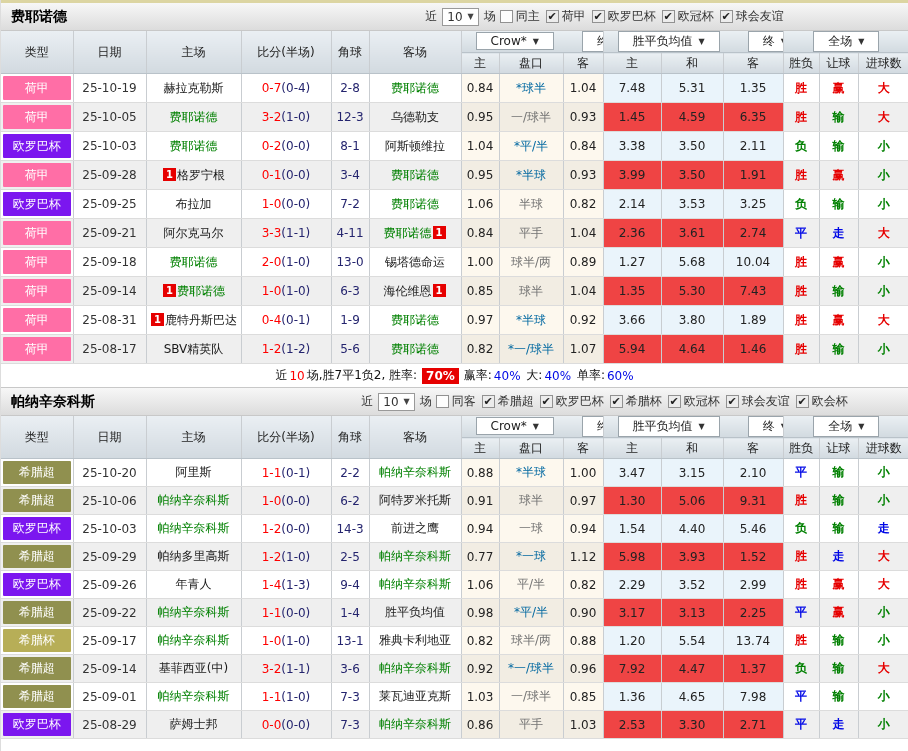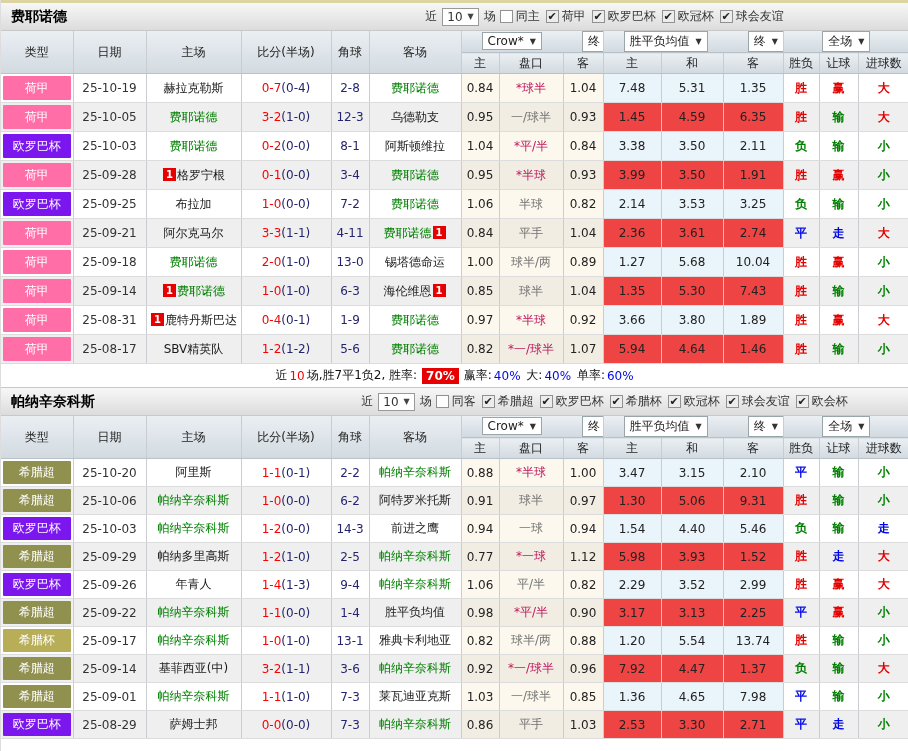--- a/index.html
+++ b/index.html
@@ -25,41 +25,41 @@
   .mini-select .arrow { font-size:8px; color:#444; }
   .cb { width:13px; height:13px; border:1px solid #919191; background:#ececec; display:inline-flex; align-items:center; justify-content:center; font-size:11px; color:#222; margin:0 1px 0 4px; cursor:pointer; }
   .cb.empty { background:#fdfdfd; }
   .cb.first { margin-left:2px; }
 
   
   table { border-collapse:collapse; table-layout:fixed; width:908px; }
   th, td { border-right:1px solid #c9cdd1; border-bottom:1px solid #dcdcdc; text-align:center; overflow:hidden; white-space:nowrap; font-weight:normal; }
   th:last-child, td:last-child { border-right:none; }
   thead th { background:linear-gradient(#eaeff3,#d2dae0); border-bottom:1px solid #b9c2c9; color:#222; height:21px; font-size:12px; }
-  thead .sel-btn { display:inline-flex; align-items:center; gap:6px; background:#fff; border:1px solid #9aa4ab; padding:1px 5px; margin:0 20px; cursor:pointer; font-size:12px; }
+  thead .sel-btn { display:inline-flex; align-items:center; gap:6px; background:#fff; border:1px solid #9aa4ab; padding:1px 14px; margin:0 14px; cursor:pointer; font-size:12px; }
   thead .sel-btn .arrow { font-size:8px; color:#333; }
   tbody td { height:28px; font-size:12px; }
   .compact tbody td { height:27px; }
   tbody tr.odd td { background:#fff; }
   tbody tr.even td { background:#efefef; }
   tbody tr.odd .tint-odds { background:#fdf8ee; }
   tbody tr.odd .tint-avg { background:#eaf4fb; }
   tbody tr.even .tint-odds { background:#f2ede3; }
   tbody tr.even .tint-avg { background:#ef4444; }
 
   .badge { display:block; margin:2px; height:24px; line-height:24px; color:#fff; font-size:12px; border-radius:1px; }
   .compact .badge { height:23px; line-height:23px; }
   .date { color:#333; }
   .team-black { color:#1a1a1a; }
   .team-green { color:#008000; }
   .score-main { color:#ff0000; }
   .score-half { color:#24246e; }
   .corner { color:#24246e; }
   .odds { color:#222; }
-  .hcp-red { color:#be185d; }
+  .hcp-red { color:#0369a1; }
   .hcp-black { color:#737373; }
   .res { font-weight:bold; }
   .res-red { color:#e60000; }
   .res-green { color:#008000; }
   .res-blue { color:#0008e6; }
   .tag1 { display:inline-block; width:13px; height:13px; line-height:13px; background:#e60000; color:#fff; font-size:10px; font-weight:bold; vertical-align:1px; margin:0 1px; }
 
   
   .summary { height:24px; border-bottom:1px solid #c8c8c8; display:flex; align-items:center; justify-content:center; gap:2px; font-size:12px; color:#111; background:#fff; }
   .summary .red-text { color:#ff0000; }

